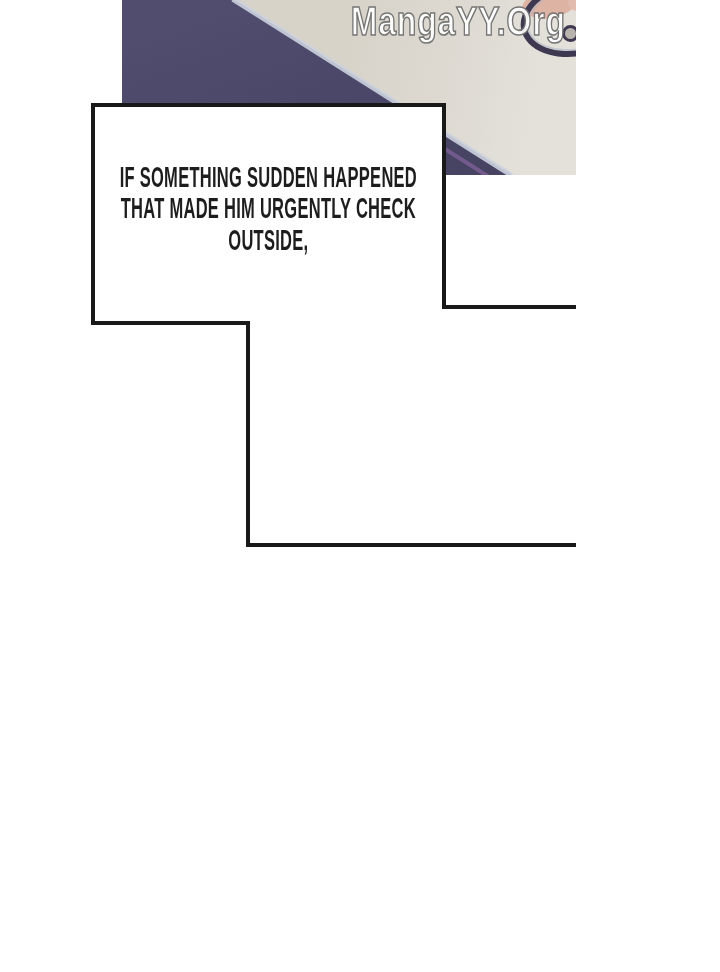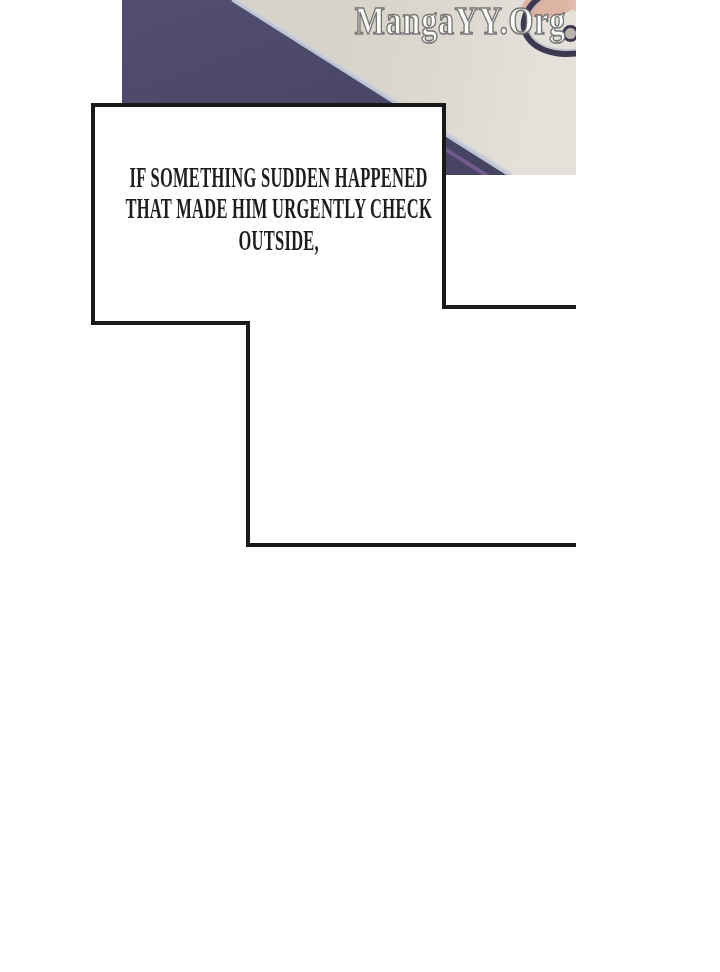--- a/index.html
+++ b/index.html
@@ -2,21 +2,21 @@
 <html><head>
 <meta charset="utf-8">
 <style>
   html, body { margin: 0; padding: 0; background: #ffffff; }
   .page {
     position: relative;
     width: 576px;
     height: 972px;
     background: #ffffff;
     overflow: hidden;
-    font-family: Liberation Serif, serif;
+    font-family: Liberation Sans, sans-serif;
   }
 
   
   .photo {
     position: absolute;
     left: 122px; top: 0;
     width: 481px; height: 175px;
     overflow: hidden;
     background: linear-gradient(100deg, #d7d3c9 45%, #ddd9d1 65%, #e4e1db 85%);
   }
@@ -100,21 +100,20 @@
     stroke: #191919;
     stroke-width: 4;
     stroke-linejoin: miter;
   }
   .bubble-text {
     position: absolute;
     display: flex;
     align-items: center;
     justify-content: center;
     overflow: visible;
-    margin-left: 11px;
   }
   .bubble-text-1 {
     left: 95px; top: 107px;
     width: 346px; height: 214px;
     padding-bottom: 12px;
     box-sizing: border-box;
   }
   .bubble-text-2 {
     left: 250px; top: 310px;
     width: 366px; height: 233px;

